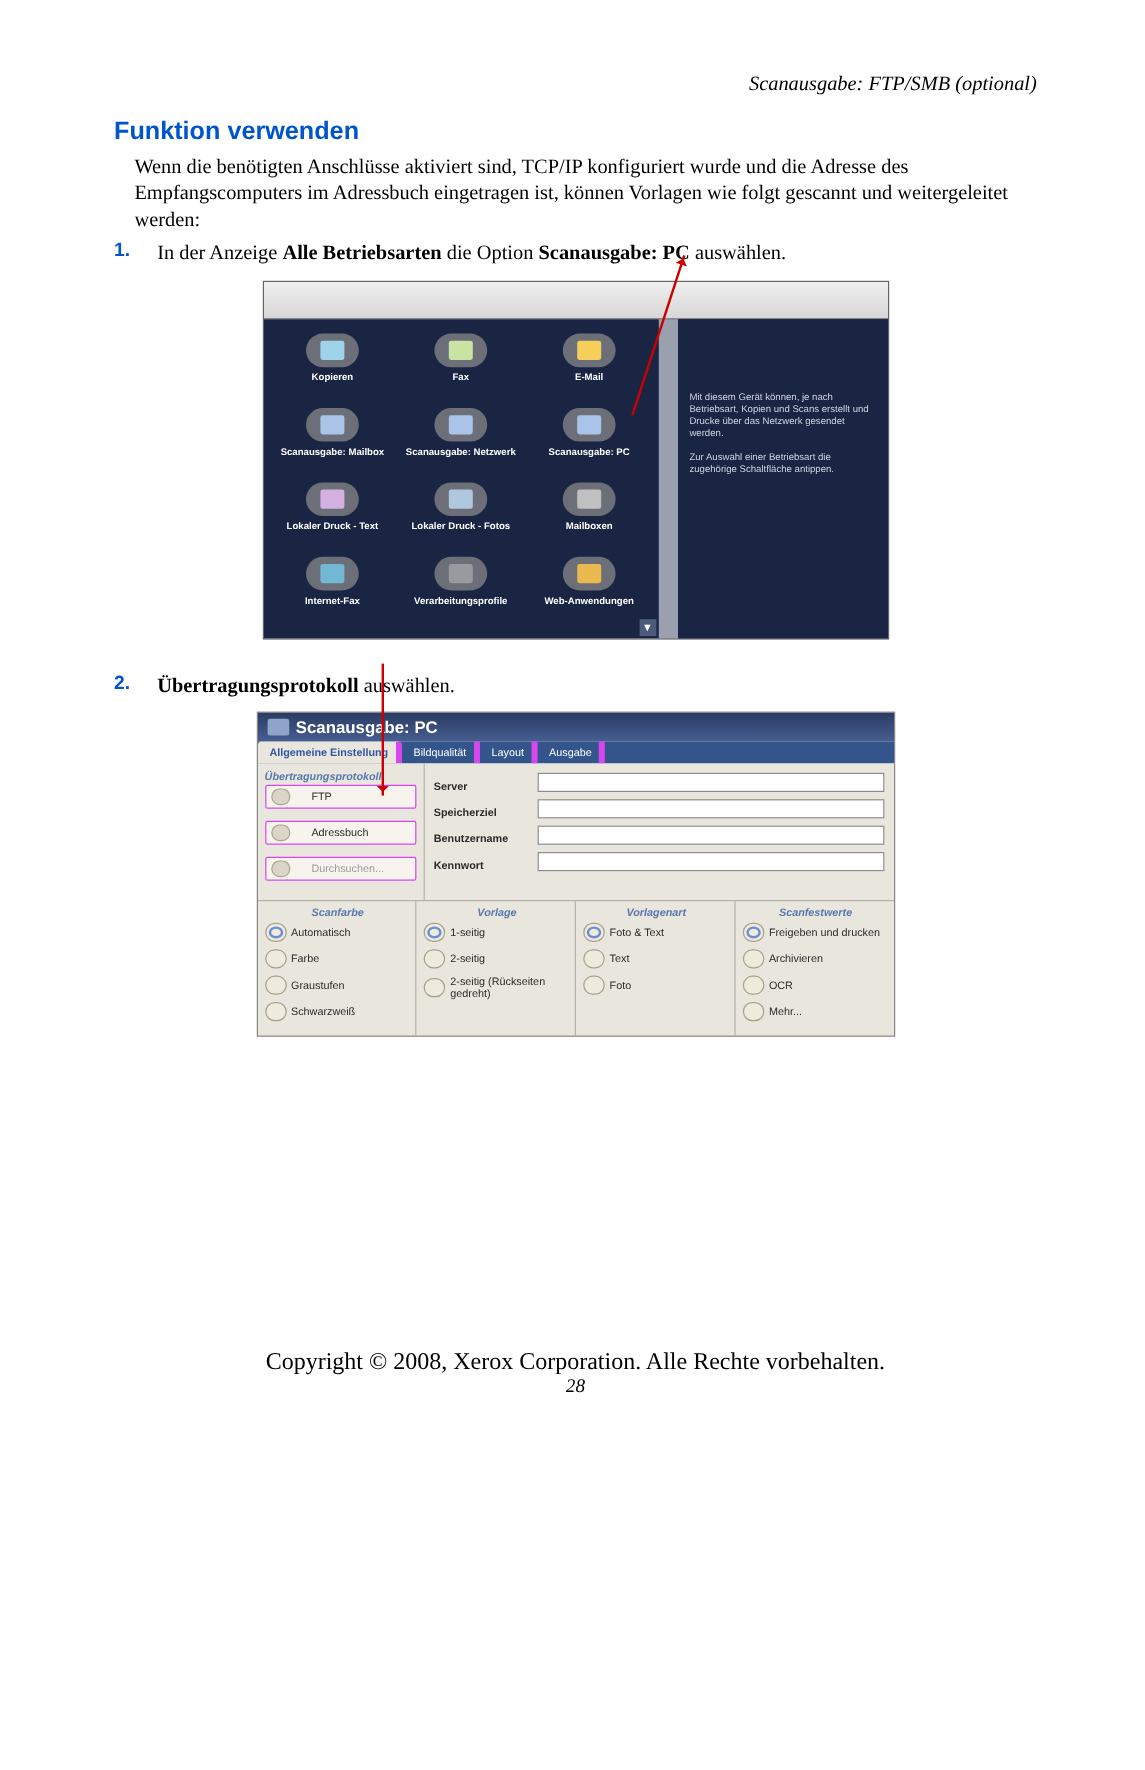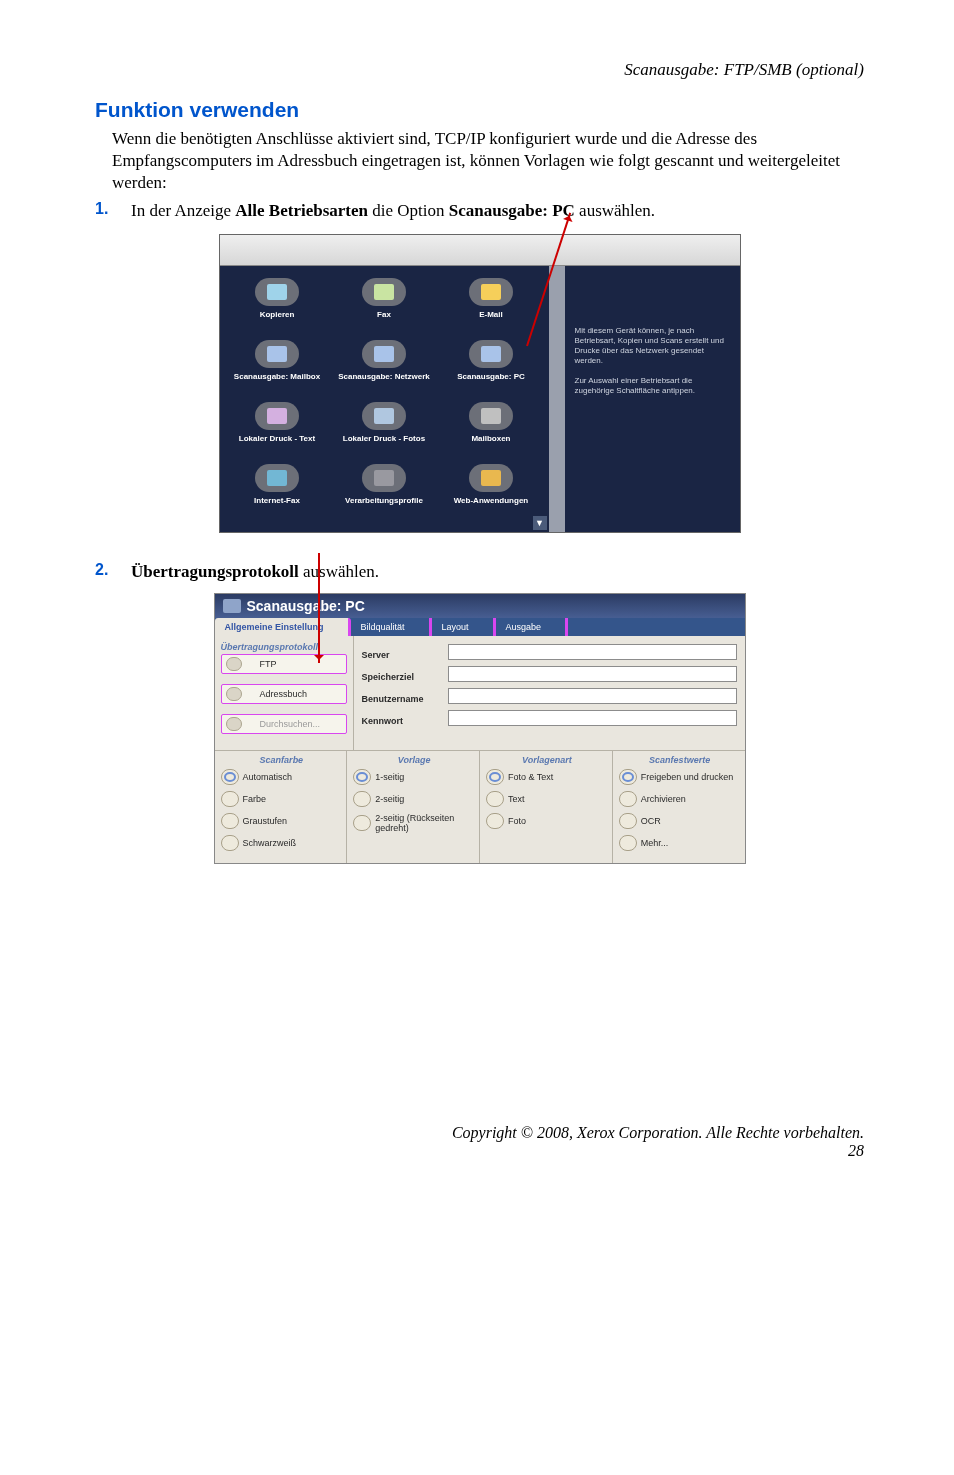--- a/index.html
+++ b/index.html
@@ -160,23 +160,23 @@
   }
   .shot2-title-ico{
     width:18px;height:14px;background:#8fa4c9;border-radius:2px;display:inline-block;
   }
   .shot2-tabs {
     display:flex;
     background:#34558b;
     font-size:9px;
   }
   .shot2-tab {
-    padding:4px 24px 4px 10px;
+    padding:4px 6px 4px 10px;
     color:#fff;
-    border-right:3px solid #d946ef;
+    border-right:5px solid #d946ef;
   }
   .shot2-tab.active{
     background:#e9e6de;
     color:#3355a5;
     font-weight:bold;
     border-radius:3px 3px 0 0;
   }
   .shot2-upper {
     display:flex;
     border-bottom:1px solid #b6b2a6;
@@ -225,23 +225,22 @@
     position:absolute;
     top:-40px;
     left:29%;
     width:2px;height:110px;background:#c00;z-index:3;
   }
   .ptr2::after{
     content:"";position:absolute;bottom:-2px;left:-4px;border:5px solid transparent;border-top-color:#c00;
   }
 
   .footer{
-    text-align:right;
-    font-style:italic;
-    font-size:16px;
+    text-align:center;
+    font-size:20px;
     margin-top:260px;
   }
   .footer-page{
     font-style:italic;
     font-size:16px;
   }
   .scroll-arrow{
     width:14px;height:14px;background:#4b5b7a;color:#fff;font-size:9px;text-align:center;line-height:14px;position:absolute;bottom:2px;right:2px;
   }
 </style>
@@ -486,14 +485,14 @@
             <div class="opt">
               <div class="radio"></div>
               <span>Mehr...</span>
             </div>
           </div>
         </div>
     </div>
   </div>
 
   <div class="footer">Copyright © 2008, Xerox Corporation. Alle Rechte vorbehalten.</div>
-  <div class="footer-page" style="text-align:right">28</div>
+  <div class="footer-page" style="text-align:center">28</div>
 </div>
 
 </body></html>

